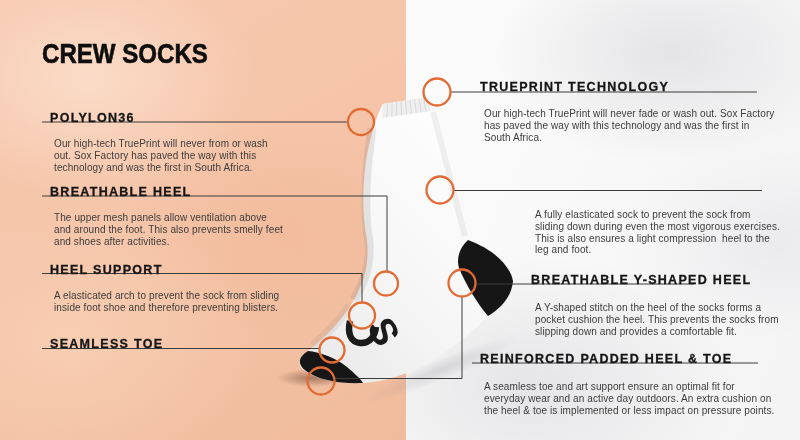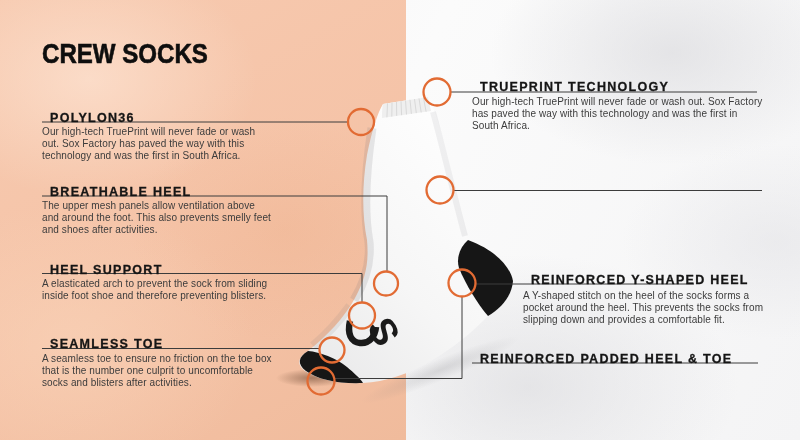--- a/index.html
+++ b/index.html
@@ -33,21 +33,21 @@
     transform:scaleX(0.86);transform-origin:0 0;white-space:nowrap;
     -webkit-text-stroke:0.6px #0e0e0e;
   }
   .feat-h{
     position:absolute;margin:8px;
     font-size:12.5px;font-weight:800;letter-spacing:1.3px;
     color:var(--ink,#151515);white-space:nowrap;
     -webkit-text-stroke:0.3px var(--ink,#151515);
   }
   .feat-b{
-    position:absolute;margin:0;
+    position:absolute;margin:12px;
     font-size:10px;line-height:11.8px;letter-spacing:0.1px;
     color:var(--bodytext,#3c3c3c);white-space:pre-wrap;
   }
   svg text{font-family:"Liberation Sans",sans-serif;}
 </style>
 </head>
 <body>
 
 <div class="stage">
 
@@ -142,44 +142,48 @@
       <circle cx="362" cy="315.5" r="13"></circle>
       <circle cx="462" cy="283" r="13.5"></circle>
       <circle cx="332" cy="350" r="12.5"></circle>
       <circle cx="321" cy="381" r="13.5"></circle>
     </g>
   </svg>
 
   <h1 class="title">CREW SOCKS</h1>
 
   <h2 class="feat-h" style="left:42px;top:103px">POLYLON36</h2>
-  <p class="feat-b" style="left:42px;top:126px">Our high-tech TruePrint will never fade or wash
+  <p class="feat-b" style="left:42px;top:126px">Our high-tech TruePrint will never from or wash
 out. Sox Factory has paved the way with this
 technology and was the first in South Africa.</p>
 
   <h2 class="feat-h" style="left:42px;top:177px">BREATHABLE HEEL</h2>
   <p class="feat-b" style="left:42px;top:200px">The upper mesh panels allow ventilation above
 and around the foot. This also prevents smelly feet
 and shoes after activities.</p>
 
   <h2 class="feat-h" style="left:42px;top:255px">HEEL SUPPORT</h2>
   <p class="feat-b" style="left:42px;top:278px">A elasticated arch to prevent the sock from sliding
 inside foot shoe and therefore preventing blisters.</p>
 
   <h2 class="feat-h" style="left:42px;top:329px">SEAMLESS TOE</h2>
-  <p class="feat-b" style="left:42px;top:353px">A seamless toe to ensure no friction on the toe box
-that is the number one culprit to uncomfortable
-socks and blisters after activities.</p>
 
   <h2 class="feat-h" style="left:472px;top:72px">TRUEPRINT TECHNOLOGY</h2>
   <p class="feat-b" style="left:472px;top:96px">Our high-tech TruePrint will never fade or wash out. Sox Factory
 has paved the way with this technology and was the first in
 South Africa.</p>
 
+  <p class="feat-b" style="left:523px;top:197px">A fully elasticated sock to prevent the sock from
+sliding down during even the most vigorous exercises.
+This is also ensures a light compression  heel to the
+leg and foot.</p>
 
-  <h2 class="feat-h" style="left:523px;top:265px">REINFORCED Y-SHAPED HEEL</h2>
+  <h2 class="feat-h" style="left:523px;top:265px">BREATHABLE Y-SHAPED HEEL</h2>
   <p class="feat-b" style="left:523px;top:290px">A Y-shaped stitch on the heel of the socks forms a
-pocket around the heel. This prevents the socks from
+pocket cushion the heel. This prevents the socks from
 slipping down and provides a comfortable fit.</p>
 
   <h2 class="feat-h" style="left:472px;top:344px">REINFORCED PADDED HEEL &amp; TOE</h2>
+  <p class="feat-b" style="left:472px;top:369px">A seamless toe and art support ensure an optimal fit for
+everyday wear and an active day outdoors. An extra cushion on
+the heel &amp; toe is implemented or less impact on pressure points.</p>
 
 </div>
 
 </body></html>

